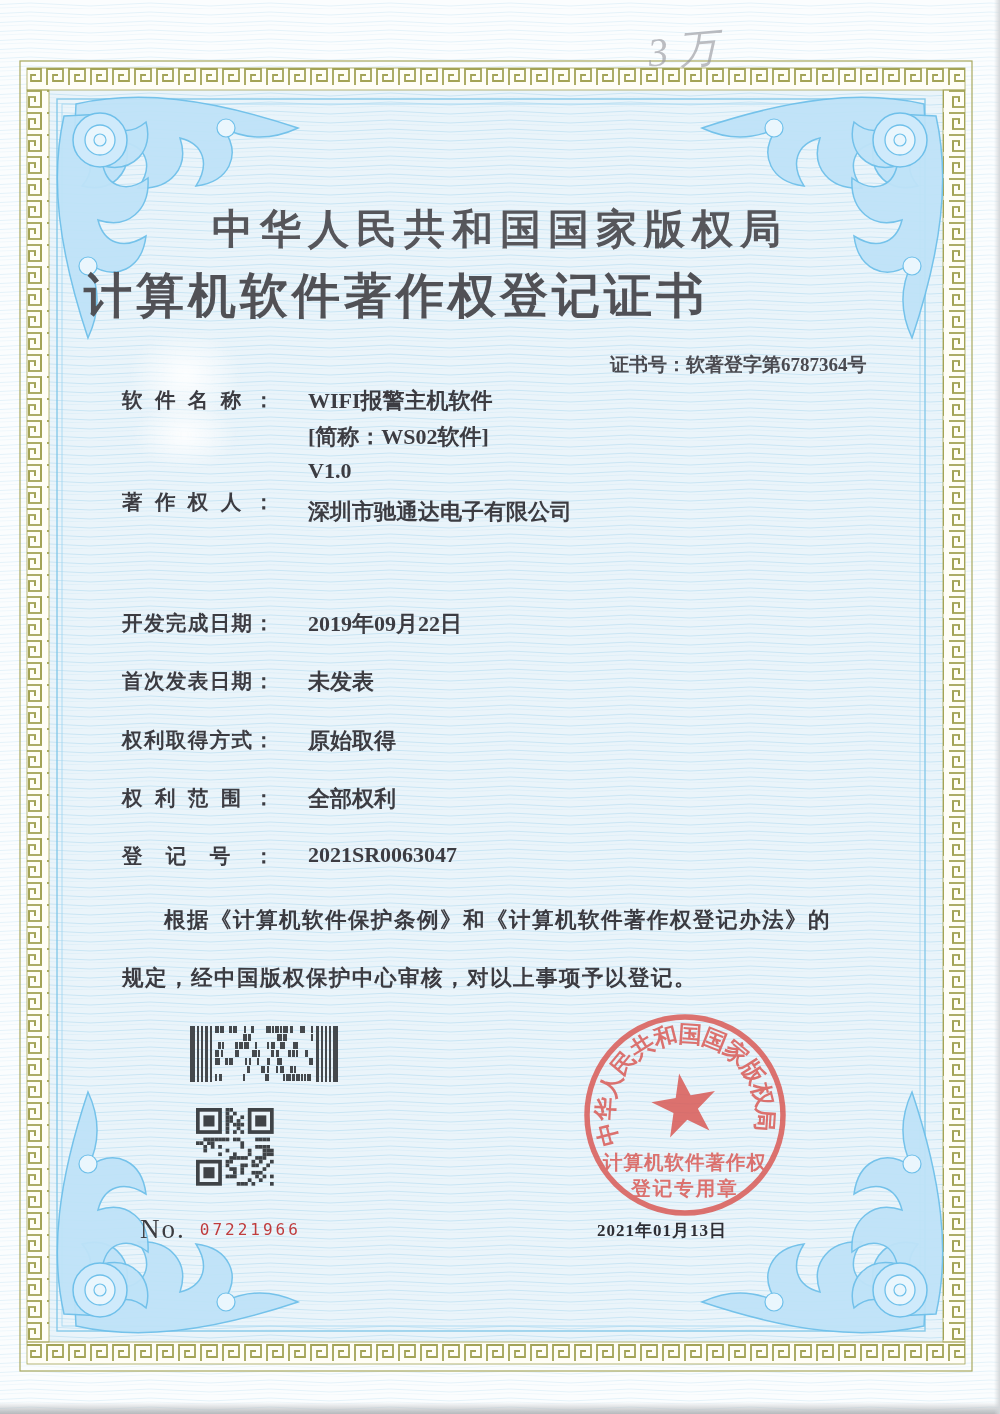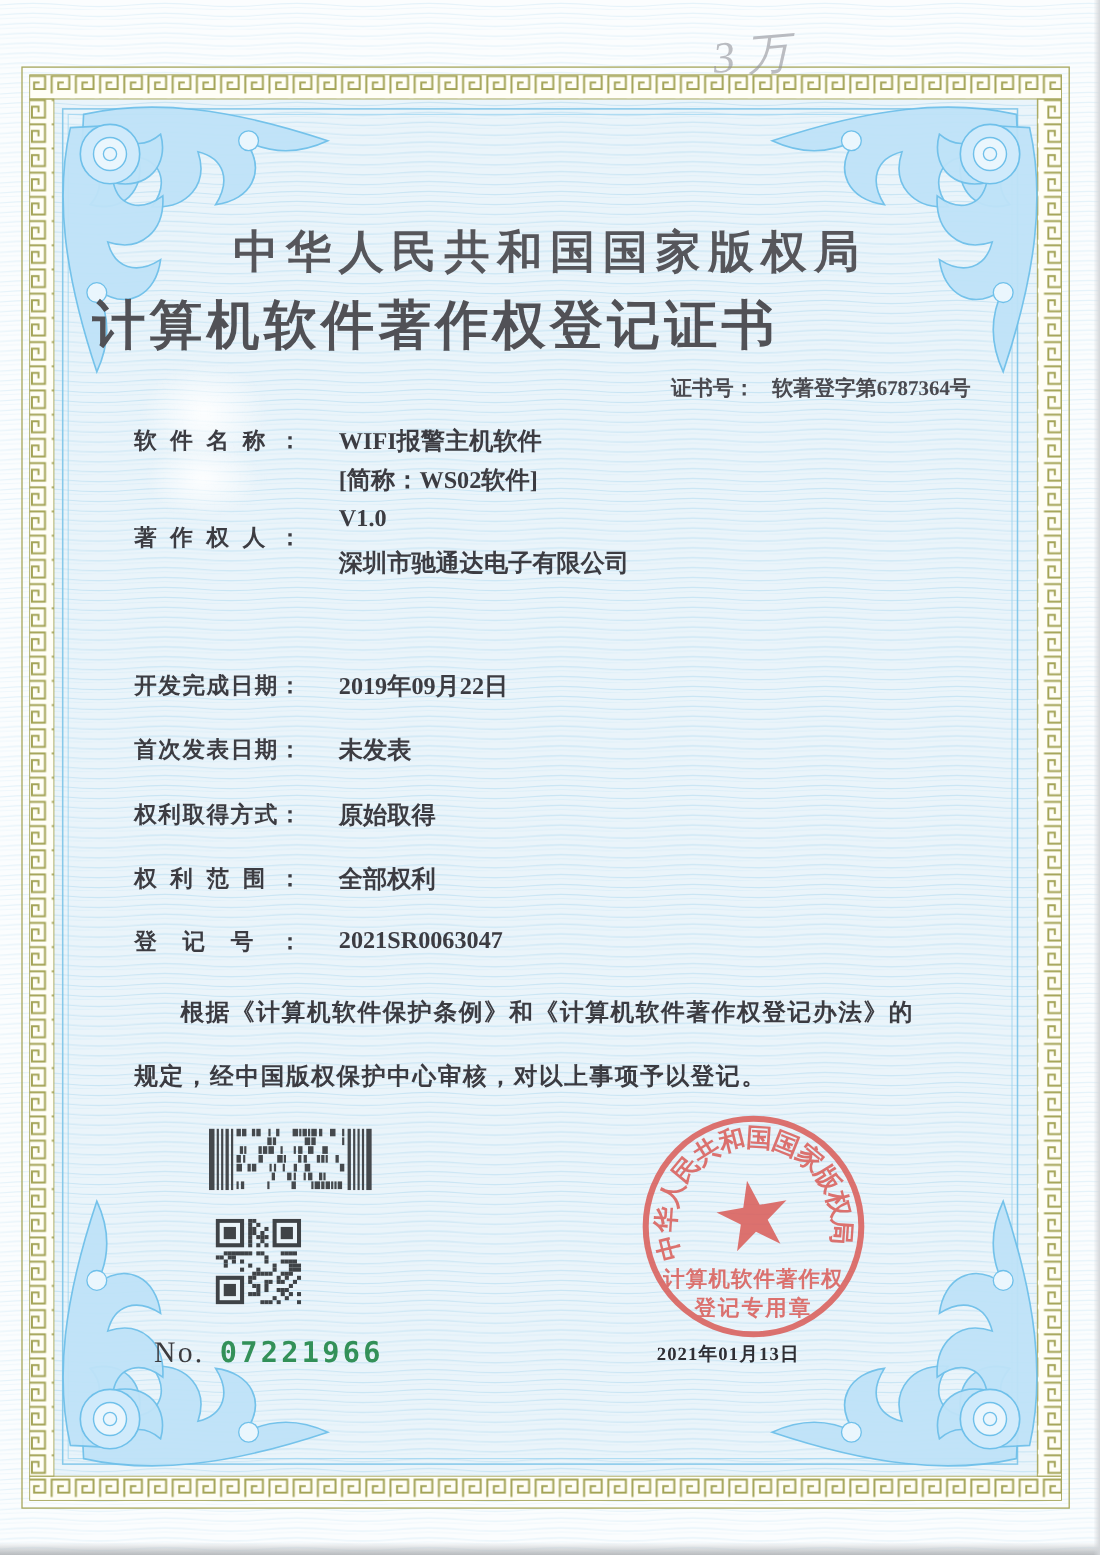--- a/index.html
+++ b/index.html
@@ -6,28 +6,28 @@
   .page{position:relative;width:1000px;height:1414px;margin:0 auto;background:#fbfdfe;overflow:hidden;
         font-family:"Liberation Serif","DejaVu Serif",serif;color:#3c3c42;}
   .abs{position:absolute;}
   svg{display:block;}
   .bg{position:absolute;left:0;top:0;z-index:0;}
   .layer{position:absolute;left:0;top:0;width:864px;height:1414px;z-index:2;}
   .title1{left:0;top:202px;width:1000px;text-align:center;font-size:41px;font-weight:bold;
           letter-spacing:7px;color:#56565b;}
   .title2{left:0;top:264px;width:792px;text-align:center;font-size:48px;font-weight:bold;
           letter-spacing:4px;color:#515156;}
-  .certno{left:610px;top:340px;font-size:19px;font-weight:bold;color:#4a4a50;display:flex;gap:16px;white-space:nowrap;}
+  .certno{left:610px;top:352px;font-size:19px;font-weight:bold;color:#4a4a50;display:flex;gap:0;white-space:nowrap;}
   .row-label{position:absolute;left:122px;width:152px;font-size:20.5px;font-weight:bold;color:#3c3c42;
              text-align:justify;text-align-last:justify;white-space:nowrap;}
   .row-value{position:absolute;left:308px;width:570px;font-size:22px;font-weight:bold;color:#3c3c42;white-space:nowrap;}
   .stmt{left:122px;width:762px;font-size:21.5px;font-weight:bold;color:#3b3b41;letter-spacing:1.5px;white-space:nowrap;}
   .serial{left:140px;top:1214px;display:flex;align-items:center;}
   .serial .no{font-size:27px;color:#3c3c40;letter-spacing:2px;}
-  .serial .num{font-family:"DejaVu Sans Mono",monospace;font-size:26px;letter-spacing:3px;color:#15803d;margin-left:14px;opacity:.85;font-weight:bold;}
+  .serial .num{font-family:"DejaVu Sans Mono",monospace;font-size:16px;letter-spacing:3px;color:#b91c1c;margin-left:14px;opacity:.85;}
   .issue-date{left:597px;top:1219px;font-size:17px;font-weight:bold;letter-spacing:1px;color:#2e2e34;white-space:nowrap;}
   .pencil{left:648px;top:22px;font-size:40px;font-style:italic;color:#93939a;opacity:.6;
           transform:rotate(-5deg);letter-spacing:10px;z-index:3;}
   .smudge{border-radius:50%;background:radial-gradient(closest-side,rgba(255,255,255,.95),rgba(255,255,255,0));
           filter:blur(4px);z-index:1;}
   .scan-edge-bottom{left:0;bottom:0;width:1000px;height:12px;z-index:4;
           background:linear-gradient(to bottom,rgba(160,163,166,0),#b6b9bc);}
   .scan-edge-right{right:0;top:0;width:6px;height:1414px;z-index:4;
           background:linear-gradient(to right,rgba(200,203,206,0),#d4d7da);}
 </style>
@@ -101,21 +101,21 @@
     <span>证书号：</span>
     <span>软著登字第6787364号</span>
   </div>
 
   <div class="layer">
     <div class="row-label" style="top:386px">软件名称：</div>
     <div class="row-value" style="top:386px">WIFI报警主机软件</div>
     <div class="row-value" style="top:422px">[简称：WS02软件]</div>
     <div class="row-value" style="top:458px">V1.0</div>
 
-    <div class="row-label" style="top:474px">著作权人：</div>
+    <div class="row-label" style="top:488px">著作权人：</div>
     <div class="row-value" style="top:497px">深圳市驰通达电子有限公司</div>
 
     <div class="row-label" style="top:609px">开发完成日期：</div>
     <div class="row-value" style="top:609px">2019年09月22日</div>
 
     <div class="row-label" style="top:667px">首次发表日期：</div>
     <div class="row-value" style="top:667px">未发表</div>
 
     <div class="row-label" style="top:726px">权利取得方式：</div>
     <div class="row-value" style="top:726px">原始取得</div>

